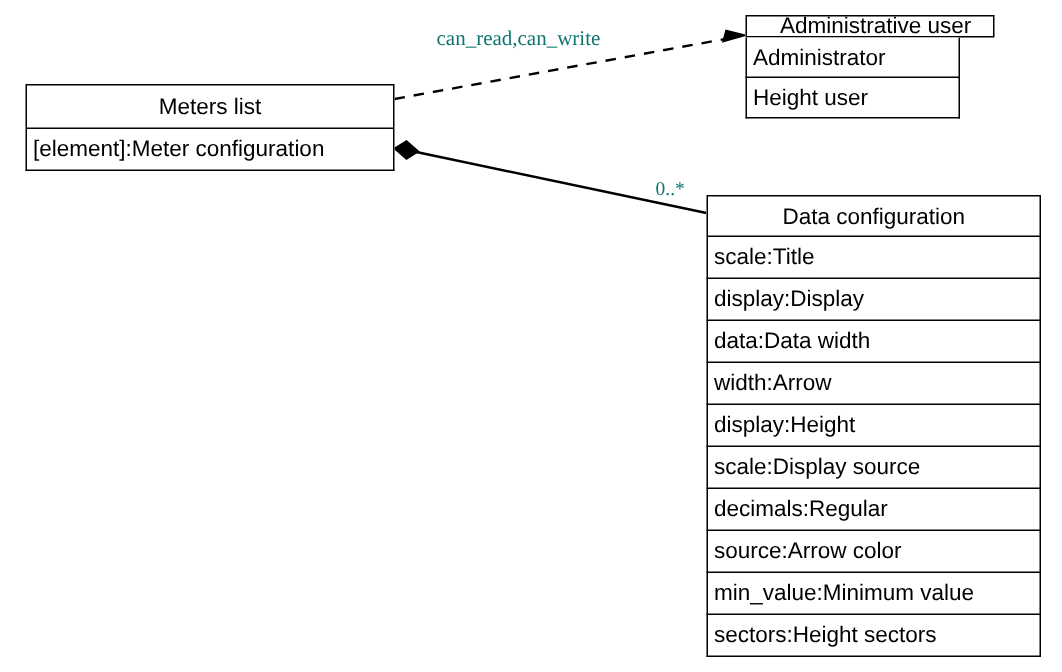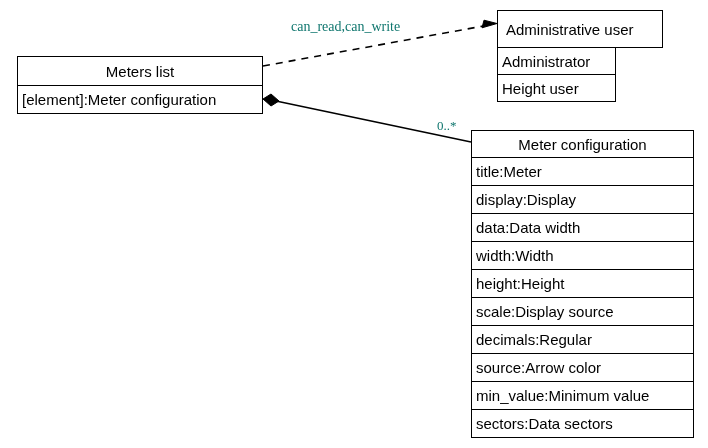--- a/index.html
+++ b/index.html
@@ -69,28 +69,28 @@
   #class-meters-list .uml-name { height: 30px; }
   #class-meters-list .uml-attr { height: 28px; text-align: right; }
 
   
   #class-admin-user {
     left: 497px;
     top: 10px;
     width: 166px;
   }
   #class-admin-user .uml-name {
-    height: 38px;
+    height: 15px;
     width: 166px;
-    padding-left: 8px;
+    padding-left: 22px;
     justify-content: flex-start;
   }
   #class-admin-user .uml-attr {
     height: 27px;
-    width: 119px;
+    width: 143px;
   }
 
   
   #class-meter-config {
     left: 471px;
     top: 130px;
     width: 223px;
   }
   #class-meter-config .uml-name { height: 28px; }
   #class-meter-config .uml-attr { height: 28px; }
@@ -137,30 +137,30 @@
     <div class="uml-row uml-attr">[element]:Meter configuration</div>
   </div>
 
   <div class="uml-class" id="class-admin-user">
     <div class="uml-row uml-name">Administrative user</div>
     <div class="uml-row uml-attr">Administrator</div>
     <div class="uml-row uml-attr">Height user</div>
   </div>
 
   <div class="uml-class" id="class-meter-config">
-    <div class="uml-row uml-name">Meter configuration</div>
-    <div class="uml-row uml-attr">title:Meter</div>
+    <div class="uml-row uml-name">Data configuration</div>
+    <div class="uml-row uml-attr">scale:Title</div>
     <div class="uml-row uml-attr">display:Display</div>
     <div class="uml-row uml-attr">data:Data width</div>
-    <div class="uml-row uml-attr">width:Width</div>
-    <div class="uml-row uml-attr">height:Height</div>
+    <div class="uml-row uml-attr">width:Arrow</div>
+    <div class="uml-row uml-attr">display:Height</div>
     <div class="uml-row uml-attr">scale:Display source</div>
     <div class="uml-row uml-attr">decimals:Regular</div>
     <div class="uml-row uml-attr">source:Arrow color</div>
     <div class="uml-row uml-attr">min_value:Minimum value</div>
-    <div class="uml-row uml-attr">sectors:Data sectors</div>
+    <div class="uml-row uml-attr">sectors:Height sectors</div>
   </div>
 
   <div class="edge-label" id="label-can-read-write">can_read,can_write</div>
 
   <div class="edge-label" id="label-multiplicity">0..*</div>
 
 </div>
 
 </body></html>

